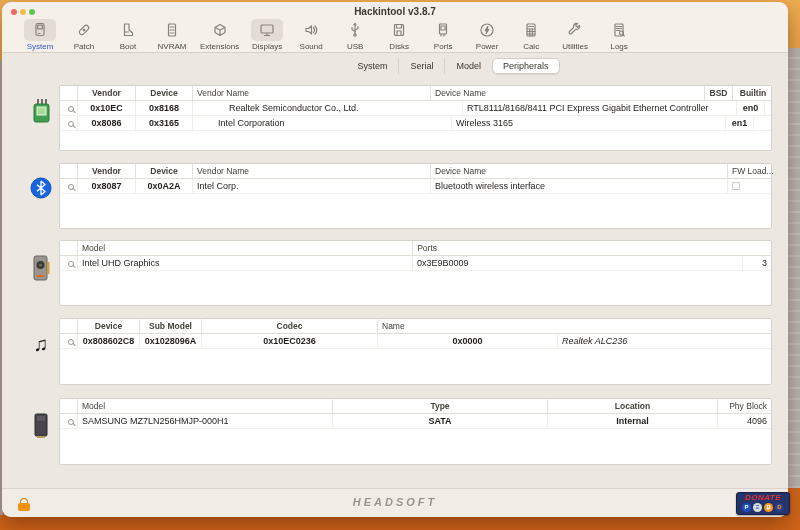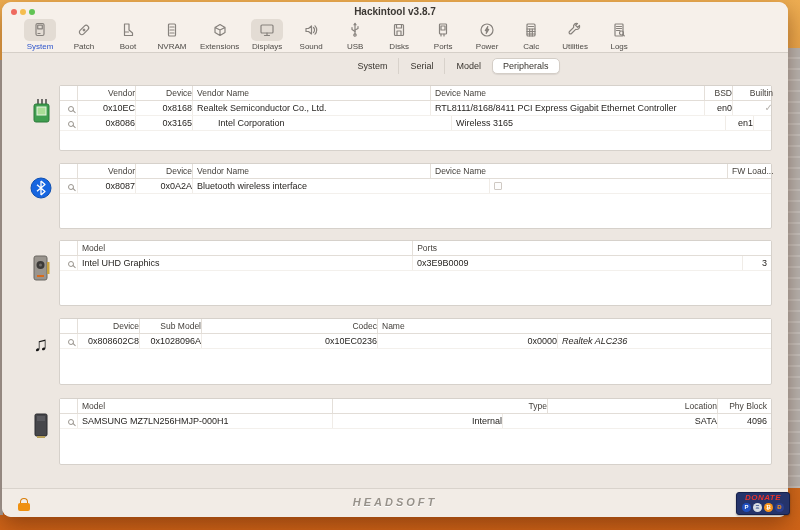--- a/index.html
+++ b/index.html
@@ -50,21 +50,21 @@
   .thead { display:flex; height:15px; border-bottom:1px solid #e2ddd7; background:#fff; }
   .th { font-size:8.5px; color:#45413c; line-height:14px; border-right:1px solid #e4dfd9;
     overflow:hidden; white-space:nowrap; flex:none; }
   .th:last-child { border-right:none; }
   .tbody { flex:1; display:flex; flex-direction:column; overflow:hidden; }
   .tr { display:flex; height:15px; border-bottom:1px solid #f3f0ec; }
   .td { font-size:9px; color:#211e1b; line-height:14px; border-right:1px solid #f0ece7;
     overflow:hidden; white-space:nowrap; flex:none; }
   .td:last-child { border-right:none; }
   .a-l { text-align:left; padding-left:4px; }
-  .a-c { text-align:right; }
+  .a-c { text-align:center;font-weight:bold; }
   .a-r { text-align:right; padding-right:6px; }
   .lens { display:inline-block; width:6px; height:6px; border:1px solid #9b968f;
     border-radius:50%; position:relative; margin-left:4px; top:1px; }
   .lens::after { content:''; position:absolute; width:4px; height:1.2px; background:#9b968f;
     transform:rotate(45deg); right:-3px; bottom:-1px; }
   .chk { color:#b5b1ac; font-size:10px; }
   .box { display:inline-block; width:8px; height:8px; border:1px solid #cfc9c3;
     background:#fdfdfd; border-radius:1px; margin-top:3px; }
 
   
@@ -308,21 +308,21 @@
         <div class="th a-l" style="width: 238px;">Vendor Name</div>
         <div class="th a-l" style="width: 274px;">Device Name</div>
         <div class="th a-c" style="width: 28px;">BSD</div>
         <div class="th a-c" style="width: 40px;">Builtin</div>
       </div>
     <div class="tbody">
         <div class="tr">
           <div class="td a-l" style="width: 18px;"><span class="lens"></span></div>
           <div class="td a-c" style="width: 58px;">0x10EC</div>
           <div class="td a-c" style="width: 57px;">0x8168</div>
-          <div class="td a-l" style="width: 238px;">Realtek Semiconductor Co., Ltd.</div>
+          <div class="td a-l" style="width: 238px; margin-left: 32px;">Realtek Semiconductor Co., Ltd.</div>
           <div class="td a-l" style="width: 274px;">RTL8111/8168/8411 PCI Express Gigabit Ethernet Controller</div>
           <div class="td a-c" style="width: 28px;">en0</div>
           <div class="td a-c" style="width: 40px;"><span class="chk">✓</span></div>
         </div>
         <div class="tr">
           <div class="td a-l" style="width: 18px;"><span class="lens"></span></div>
           <div class="td a-c" style="width: 58px;">0x8086</div>
           <div class="td a-c" style="width: 57px;">0x3165</div>
           <div class="td a-l" style="width: 238px; margin-left: 21px;">Intel Corporation</div>
           <div class="td a-l" style="width: 274px;">Wireless 3165</div>
@@ -339,20 +339,21 @@
         <div class="th a-c" style="width: 57px;">Device</div>
         <div class="th a-l" style="width: 238px;">Vendor Name</div>
         <div class="th a-l" style="width: 297px;">Device Name</div>
         <div class="th a-l" style="width: 45px;">FW Load...</div>
       </div>
     <div class="tbody">
         <div class="tr">
           <div class="td a-l" style="width: 18px;"><span class="lens"></span></div>
           <div class="td a-c" style="width: 58px;">0x8087</div>
           <div class="td a-c" style="width: 57px;">0x0A2A</div>
+          <div class="td a-l" style="width: 238px;">Intel Corp.</div>
           <div class="td a-l" style="width: 297px;">Bluetooth wireless interface</div>
           <div class="td a-l" style="width: 45px;"><span class="box"></span></div>
         </div>
       </div>
   </div>
 
   <div class="table" style="top:238px;">
     <div class="thead">
         <div class="th a-l" style="width: 18px;"></div>
         <div class="th a-l" style="width: 335px;">Model</div>
@@ -393,22 +394,22 @@
         <div class="th a-l" style="width: 18px;"></div>
         <div class="th a-l" style="width: 255px;">Model</div>
         <div class="th a-c" style="width: 215px;">Type</div>
         <div class="th a-c" style="width: 170px;">Location</div>
         <div class="th a-r" style="width: 55px;">Phy Block</div>
       </div>
     <div class="tbody">
         <div class="tr">
           <div class="td a-l" style="width: 18px;"><span class="lens"></span></div>
           <div class="td a-l" style="width: 255px;">SAMSUNG MZ7LN256HMJP-000H1</div>
+          <div class="td a-c" style="width: 215px;">SATA</div>
           <div class="td a-c" style="width: 170px;">Internal</div>
-          <div class="td a-c" style="width: 215px;">SATA</div>
           <div class="td a-r" style="width: 55px;">4096</div>
         </div>
       </div>
   </div>
 
   <div class="bottombar">
     <div class="lock">
       <span class="shackle"></span>
         <span class="body"></span>
     </div>

